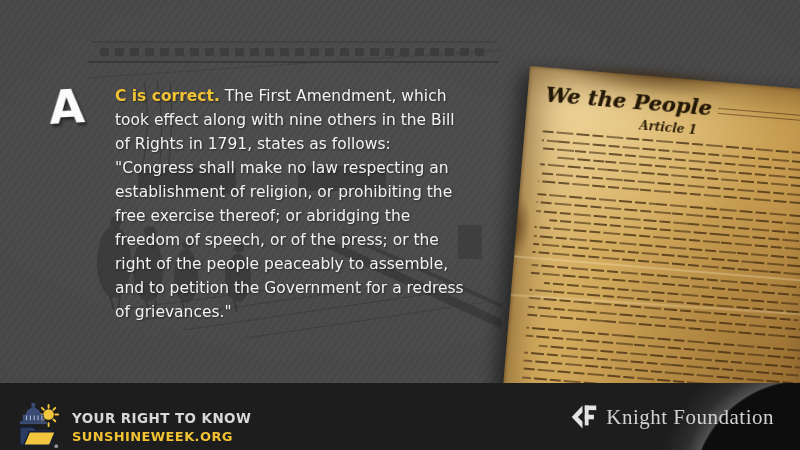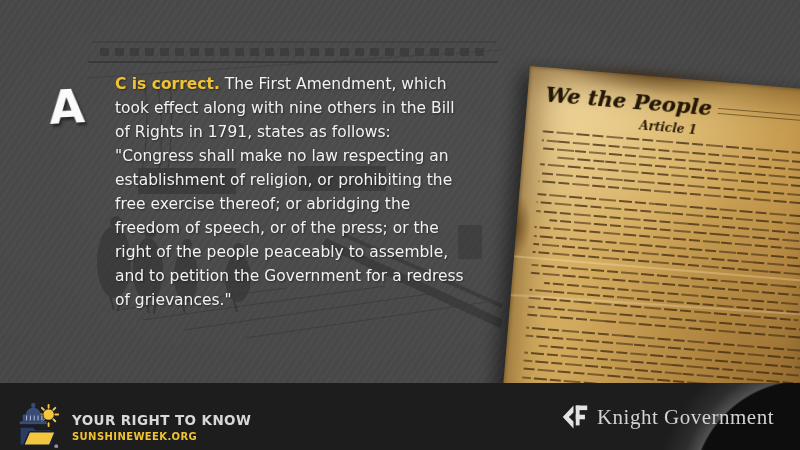--- a/index.html
+++ b/index.html
@@ -17,21 +17,21 @@
   .engraving { position:absolute; left:86px; top:20px; width:416px; height:322px; opacity:.55; }
 
   
   .answer-letter {
     position:absolute; left:49px; top:80px;
     font-size:46px; font-weight:bold; color:#fbfbfb;
     transform:rotate(-3deg); letter-spacing:1px;
     text-shadow: 2px 3px 3px rgba(0,0,0,.5);
   }
   .answer-text {
-    position:absolute; left:115px; top:72px; width:350px;
+    position:absolute; left:115px; top:84px; width:350px;
     font-size:15.5px; line-height:24px; color:#f2f2f2;
     text-shadow: 1px 1px 2px rgba(0,0,0,.45);
   }
   .answer-text .hl { color:#f1c232; font-weight:bold; }
 
   
   .parchment {
     position:absolute; left:530px; top:66px; width:312px; height:358px;
     transform:rotate(4.8deg); transform-origin:top left;
     background:
@@ -81,21 +81,21 @@
     padding:0 26px 0 16px;
   }
   .swoosh {
     position:absolute; right:0; bottom:0; width:280px; height:67px; pointer-events:none;
     background: radial-gradient(circle 150px at 102% 165%,
       #0d0d0d 112px, rgba(130,130,130,.5) 114px, rgba(120,120,120,.18) 128px, transparent 150px);
   }
   .f-left { display:flex; align-items:center; gap:10px; z-index:1;margin-top:20px; }
   .sw-logo { width:46px; height:50px; }
   .tagline { font-size:13.5px; font-weight:bold; color:#d8d8d8; letter-spacing:.4px; }
-  .url { font-size:10px; font-weight:bold; color:#f1c232; letter-spacing:.4px; margin-top:3px; cursor:pointer; }
+  .url { font-size:13px; font-weight:bold; color:#f1c232; letter-spacing:.4px; margin-top:3px; cursor:pointer; }
   .f-right { display:flex; align-items:center; gap:9px; z-index:1; }
   .kf-mark { width:26px; height:30px; }
   .kf-small {
     font-family:"Liberation Serif","DejaVu Serif",serif;
     font-size:10.5px; font-weight:bold; color:#c9c9c9; letter-spacing:1.6px;
     border-bottom:1px solid rgba(210,210,210,.4); padding-bottom:2px;
   }
   .kf-big {
     font-family:"Liberation Serif","DejaVu Serif",serif;
     font-size:21px; color:#d2d2d2; letter-spacing:.5px; margin-top:1px;
@@ -210,17 +210,17 @@
     </div>
 
     <div class="f-right">
       <svg class="kf-mark" viewBox="0 0 34 32" aria-hidden="true">
         <path d="M15,1 L1,16 L15,31 L15,22 L9,16 L15,10 Z" fill="#e3e3e3"></path>
         <rect x="18" y="1" width="5" height="26" fill="#e3e3e3"></rect>
         <rect x="18" y="1" width="15" height="6" fill="#e3e3e3"></rect>
         <rect x="18" y="13" width="12" height="6" fill="#e3e3e3"></rect>
       </svg>
       <div class="kf-text">
-        <div class="kf-big">Knight Government</div>
+        <div class="kf-big">Knight Foundation</div>
       </div>
     </div>
   </div>
 </div>
 
 </body></html>

